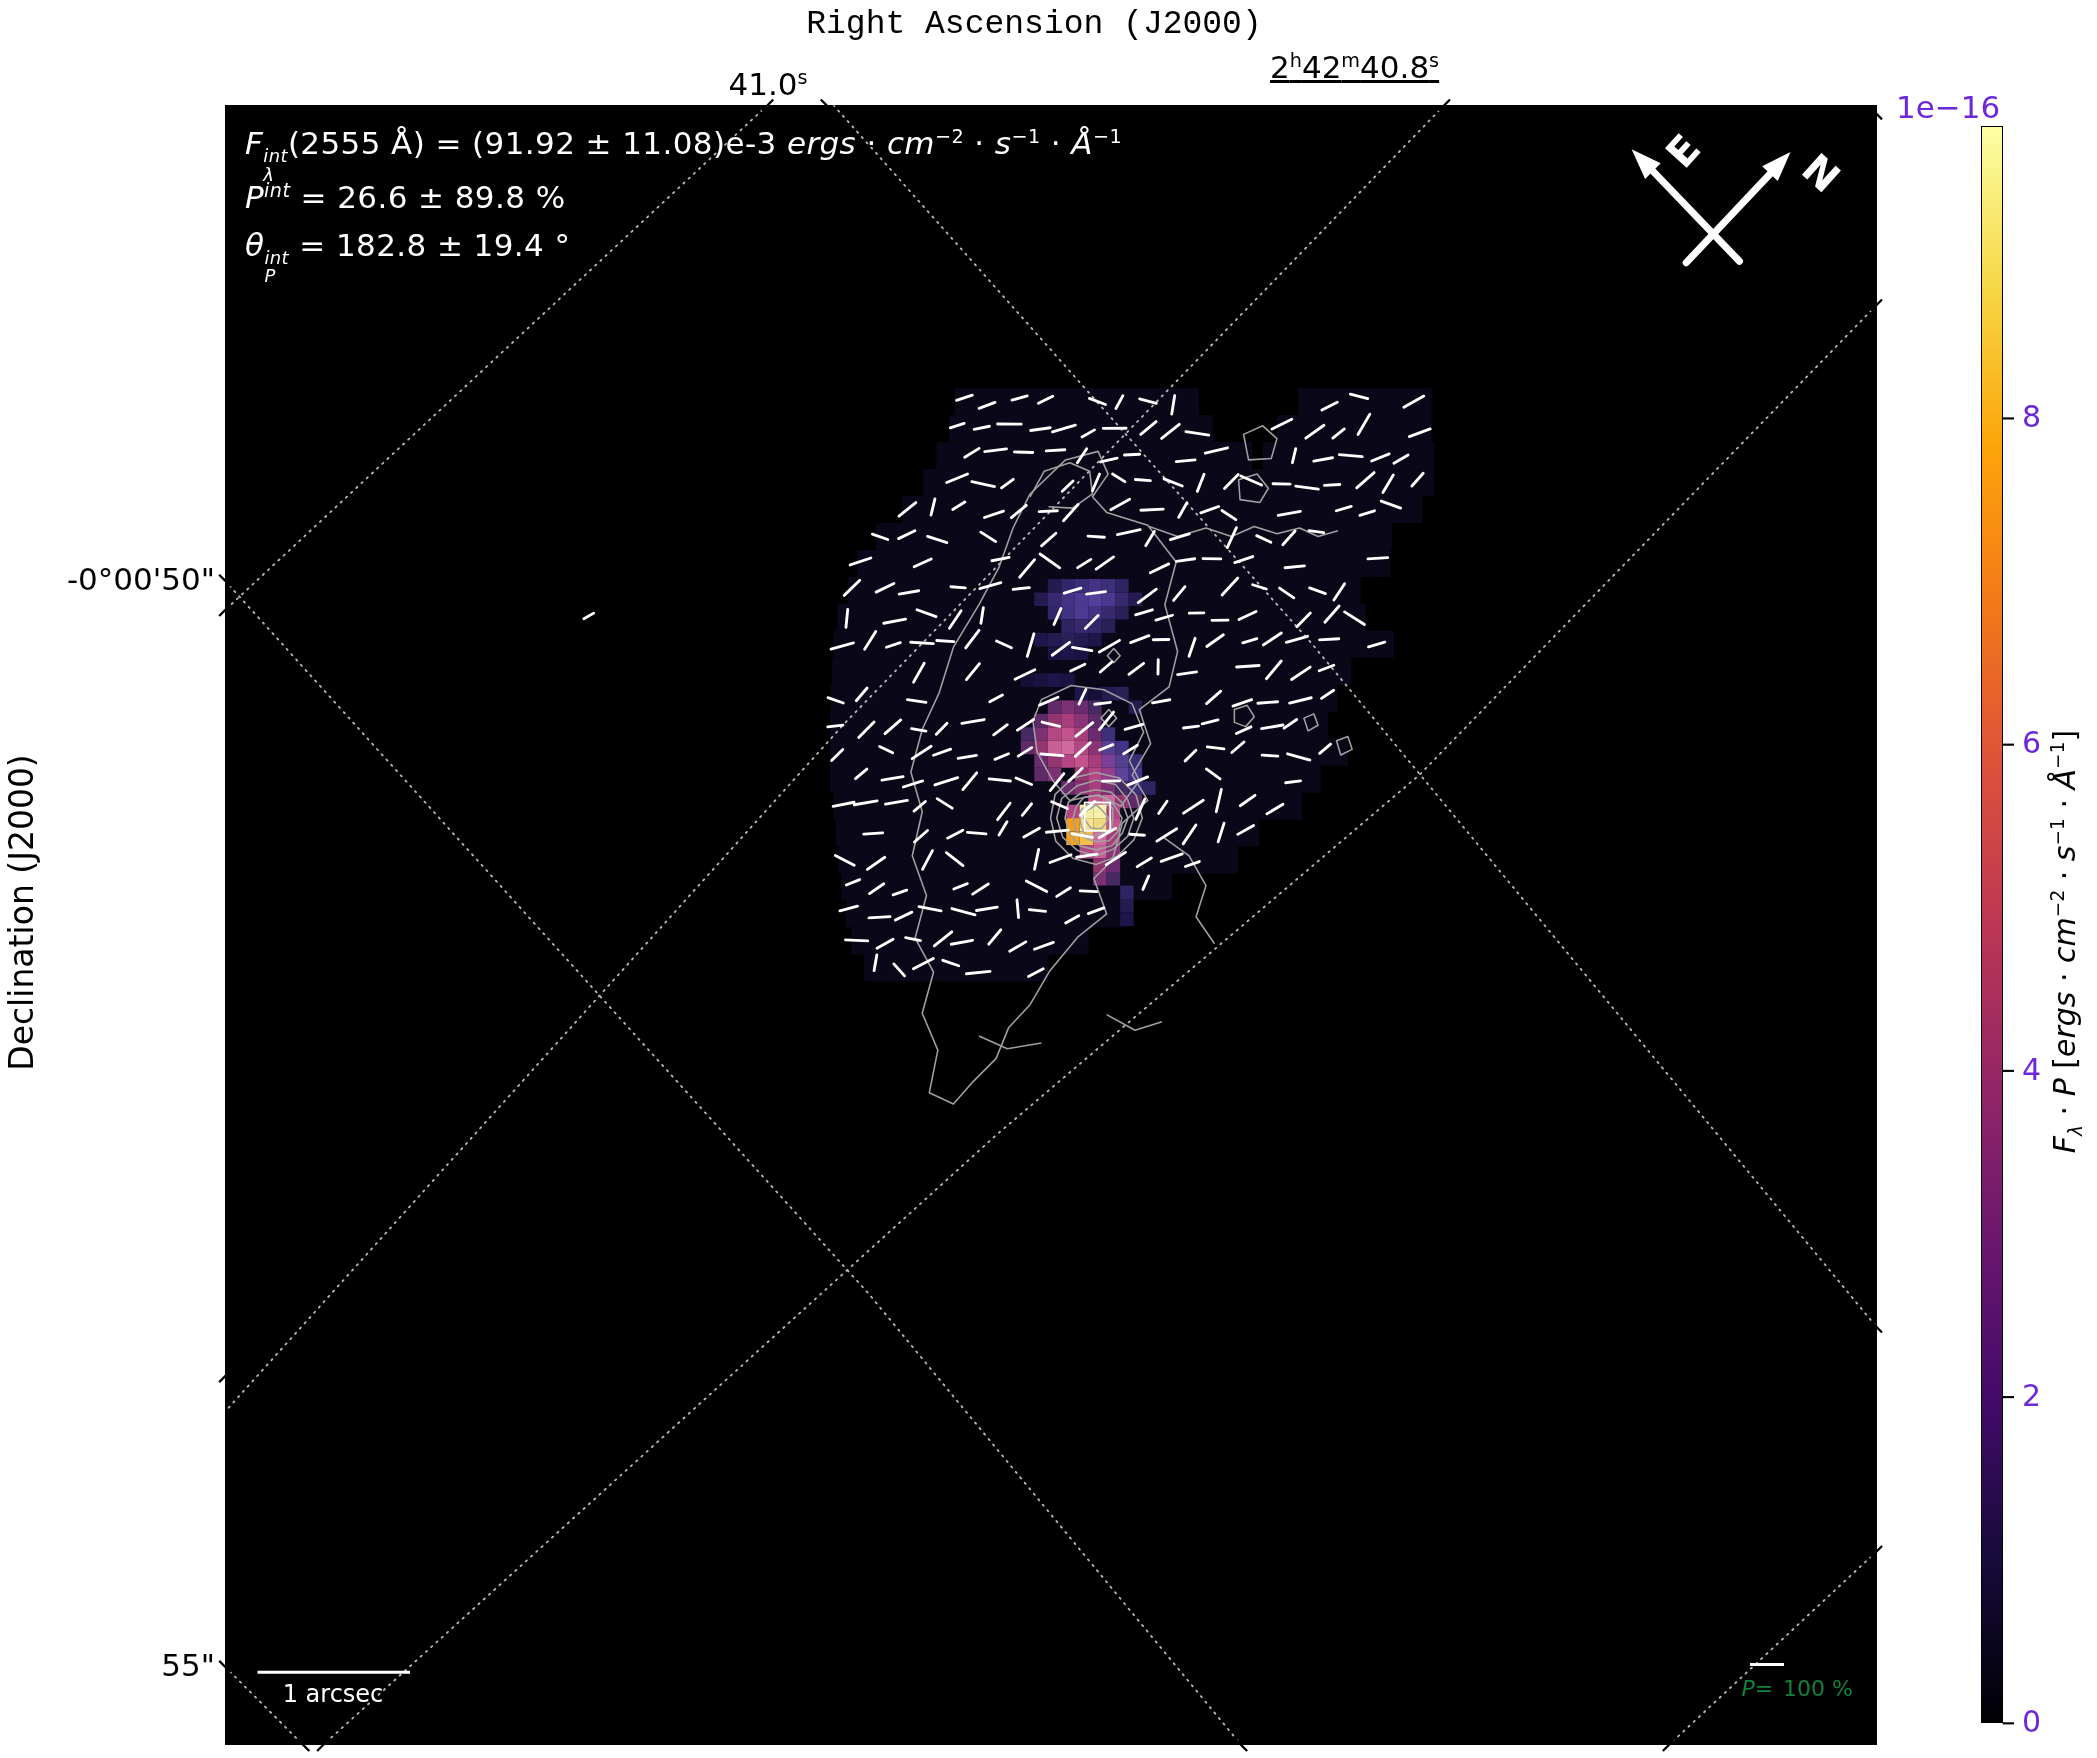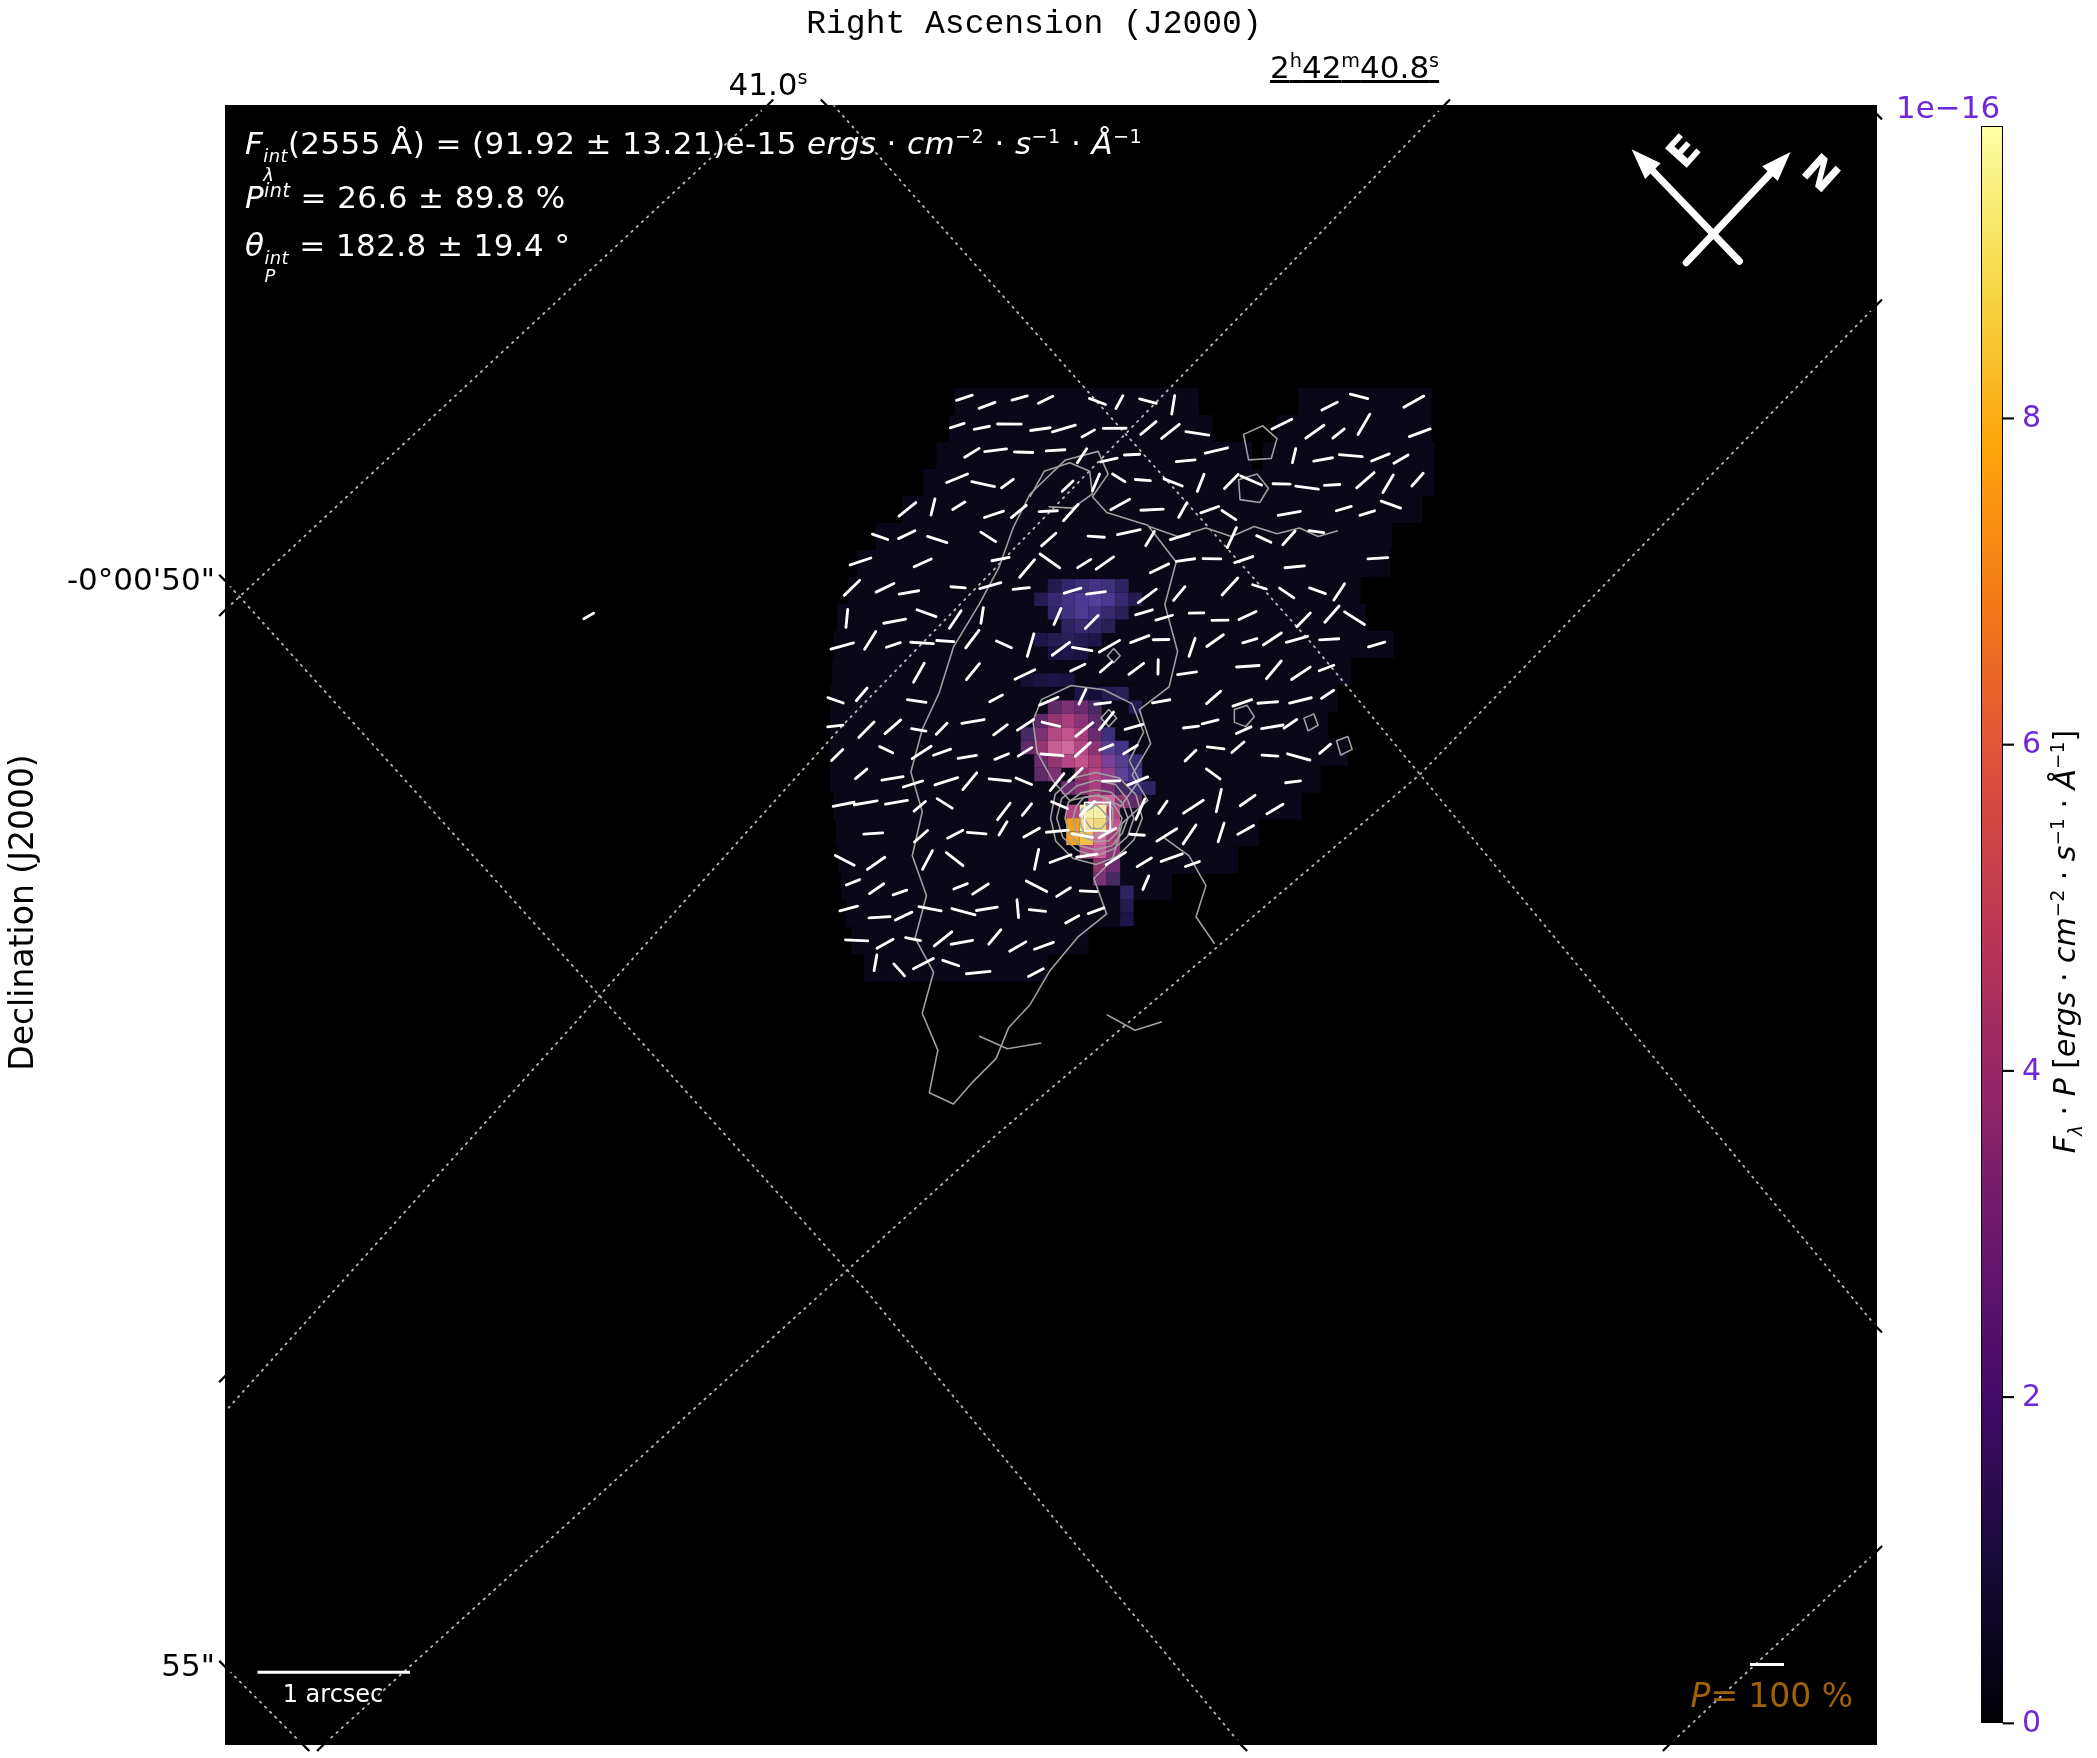--- a/index.html
+++ b/index.html
@@ -10,21 +10,21 @@
   .axis-title{font-size:33px;color:#000;text-align:center;}
   .ticklabel{font-size:31px;color:#000;white-space:nowrap;}
   .sup{font-size:62%;vertical-align:super;}
   .sub{font-size:62%;vertical-align:sub;}
   .it{font-style:italic;}
   .stack{display:inline-flex;flex-direction:column;font-size:58%;line-height:1.02;vertical-align:-0.45em;text-align:left;}
   .anno{font-size:31px;color:#fff;white-space:nowrap;letter-spacing:0.4px;}
   .cb-tick-label{font-size:30px;color:#6d28d9;}
   .compass-letter{font-size:40px;font-weight:600;color:#fff;width:50px;height:50px;text-align:center;line-height:50px;}
   .white-text{color:#fff;}
-  #pol-legend{font-size:33px;color:#a16207;white-space:nowrap;}
+  #pol-legend{font-size:22px;color:#15803d;white-space:nowrap;}
 </style>
 </head>
 <body>
 
 <div id="plot-area" class="abs"></div>
 
 <svg id="plot-svg" class="abs" xmlns="http://www.w3.org/2000/svg" viewBox="0 0 2956 2479" width="2097" height="1759">
   <defs>
     <clipPath id="plotclip">
         <rect x="317" y="148" width="2328" height="2312"></rect>
@@ -538,21 +538,21 @@
 <div id="top-tick-1" class="abs ticklabel" style="top: 49px; width: 284px; text-align: left; left: 1270px; text-decoration: underline;"><span>2</span><span class="sup">h</span><span>42</span><span class="sup">m</span><span>40.8</span><span class="sup">s</span></div>
 
 <div class="abs axis-title" style="left:-227px;top:893px;width:497px;transform:rotate(-90deg);">Declination (J2000)</div>
 
 <div id="left-tick-0" class="abs ticklabel" style="left: 43px; width: 172px; text-align: right; top: 561px;">-0°00'50"</div>
 <div id="left-tick-1" class="abs ticklabel" style="left: 43px; width: 172px; text-align: right; top: 1647px;">55"</div>
 
 <div id="anno-0" class="abs anno" style="left:245px;top:125px;"><span class="it">F</span><span class="stack it">
       <span>int</span>
       <span>λ</span>
-    </span><span>(2555 Å) = (91.92 ± 13.21)e-15 </span><span class="it">ergs</span><span> · </span><span class="it">cm</span><span class="sup">−2</span><span> · </span><span class="it">s</span><span class="sup">−1</span><span> · </span><span class="it">Å</span><span class="sup">−1</span></div>
+    </span><span>(2555 Å) = (91.92 ± 11.08)e-3 </span><span class="it">ergs</span><span> · </span><span class="it">cm</span><span class="sup">−2</span><span> · </span><span class="it">s</span><span class="sup">−1</span><span> · </span><span class="it">Å</span><span class="sup">−1</span></div>
 <div id="anno-1" class="abs anno" style="left:245px;top:179px;"><span class="it">P</span><span class="sup it">int</span><span> = 26.6 ± 89.8 %</span></div>
 <div id="anno-2" class="abs anno" style="left:245px;top:227px;"><span class="it">θ</span><span class="stack it">
       <span>int</span>
       <span>P</span>
     </span><span> = 182.8 ± 19.4 °</span></div>
 
 <div class="abs compass-letter" style="left:1658px;top:126px;transform:rotate(-48deg);">E</div>
 <div class="abs compass-letter" style="left:1796px;top:148px;transform:rotate(42deg);">N</div>
 
 <div class="abs white-text" style="left:248px;top:1680px;width:170px;text-align:center;font-size:24px;">1 arcsec</div>

